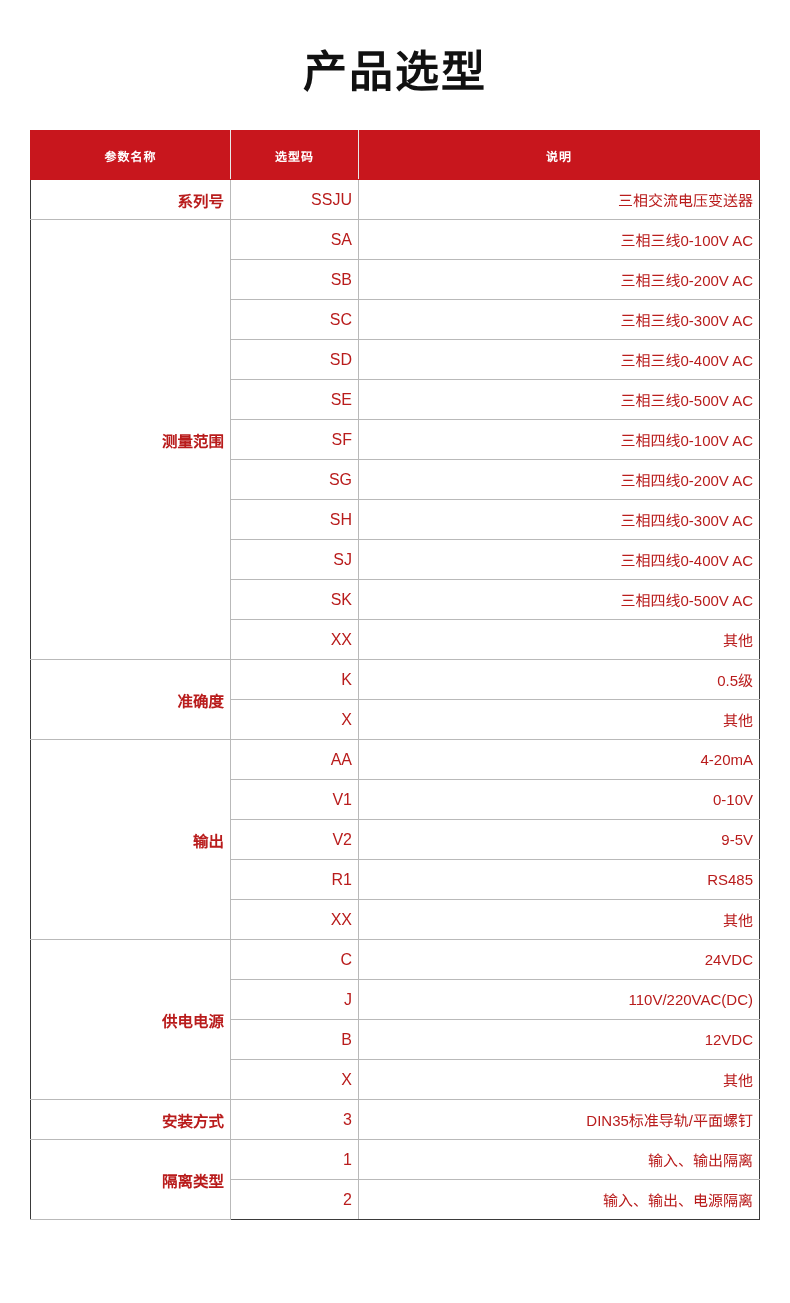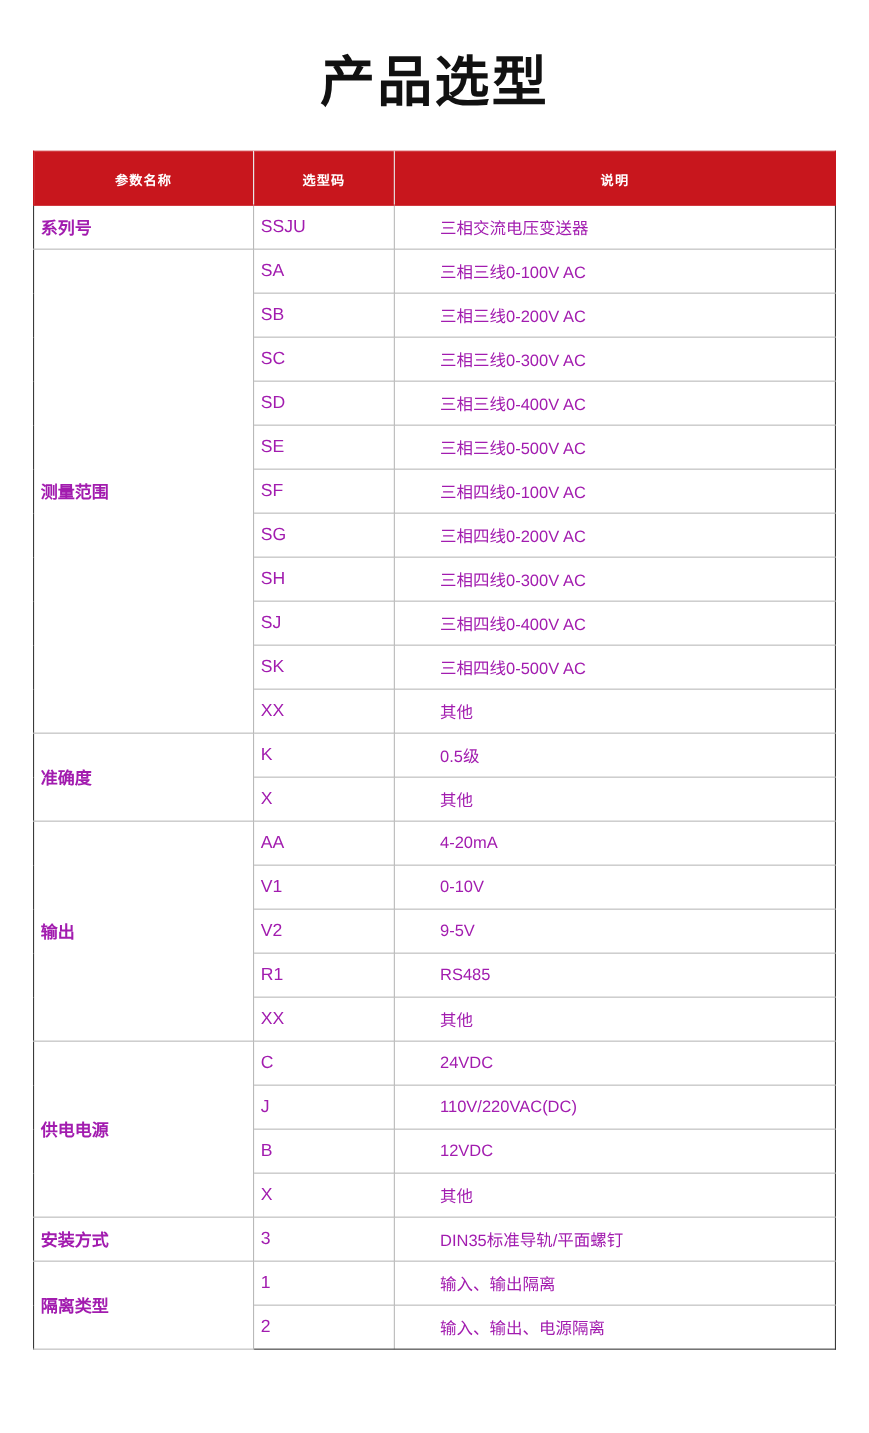--- a/index.html
+++ b/index.html
@@ -17,21 +17,21 @@
   }
   .page {
     width: 790px;
     min-height: 1303px;
     box-sizing: border-box;
     padding: 0;
     position: relative;
   }
   .page-title {
     text-align: center;
-    font-size: 50px;
+    font-size: 44px;
     font-weight: 800;
     letter-spacing: 2px;
     color: #111111;
     margin: 0;
     padding: 48px 0 34px 0;
     line-height: 1.1;
   }
   .table-wrap {
     width: 730px;
     margin: 0 auto;
@@ -57,24 +57,24 @@
     text-align: center;
     vertical-align: middle;
     letter-spacing: 1px;
   }
   table.spec thead th:last-child {
     border-right-color: #c8161d;
   }
   table.spec tbody td {
     border: 1px solid #b9b9b9;
     height: 40px;
-    text-align: left;
+    text-align: right;
     vertical-align: middle;
     font-size: 15px;
-    color: #a21caf;
+    color: #b91c1c;
     background: #ffffff;
     padding: 2px 6px;
     box-sizing: border-box;
   }
   table.spec tbody td.param {
     font-weight: 600;
     font-size: 15.5px;
     border-left: 1px solid #3a3a3a;
   }
   table.spec tbody td.code {

